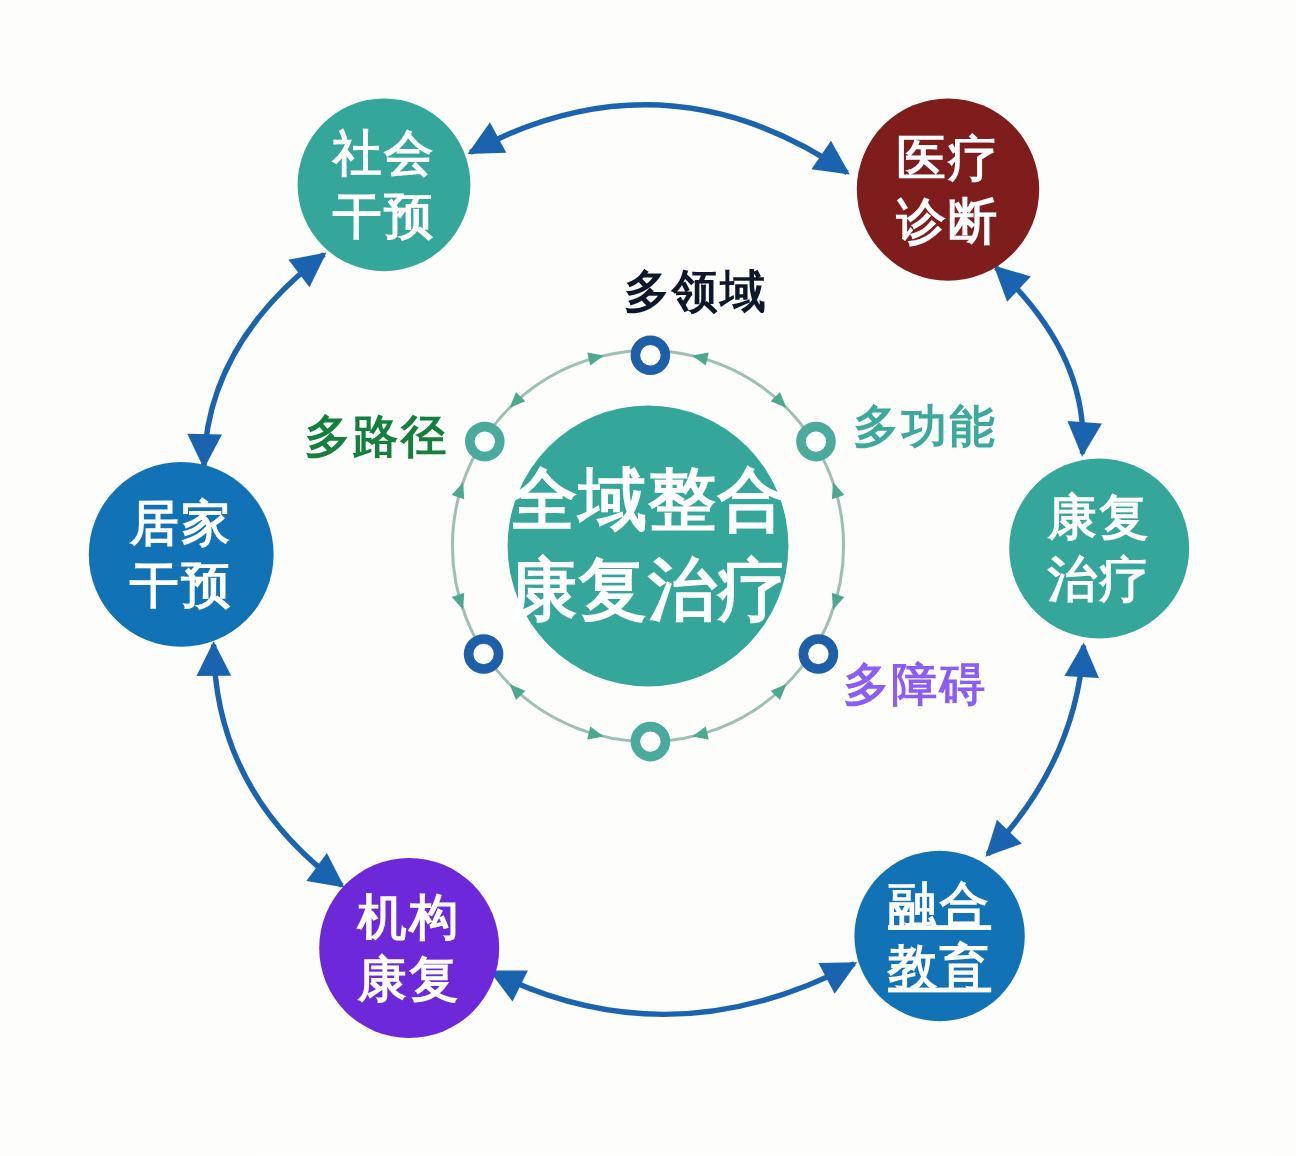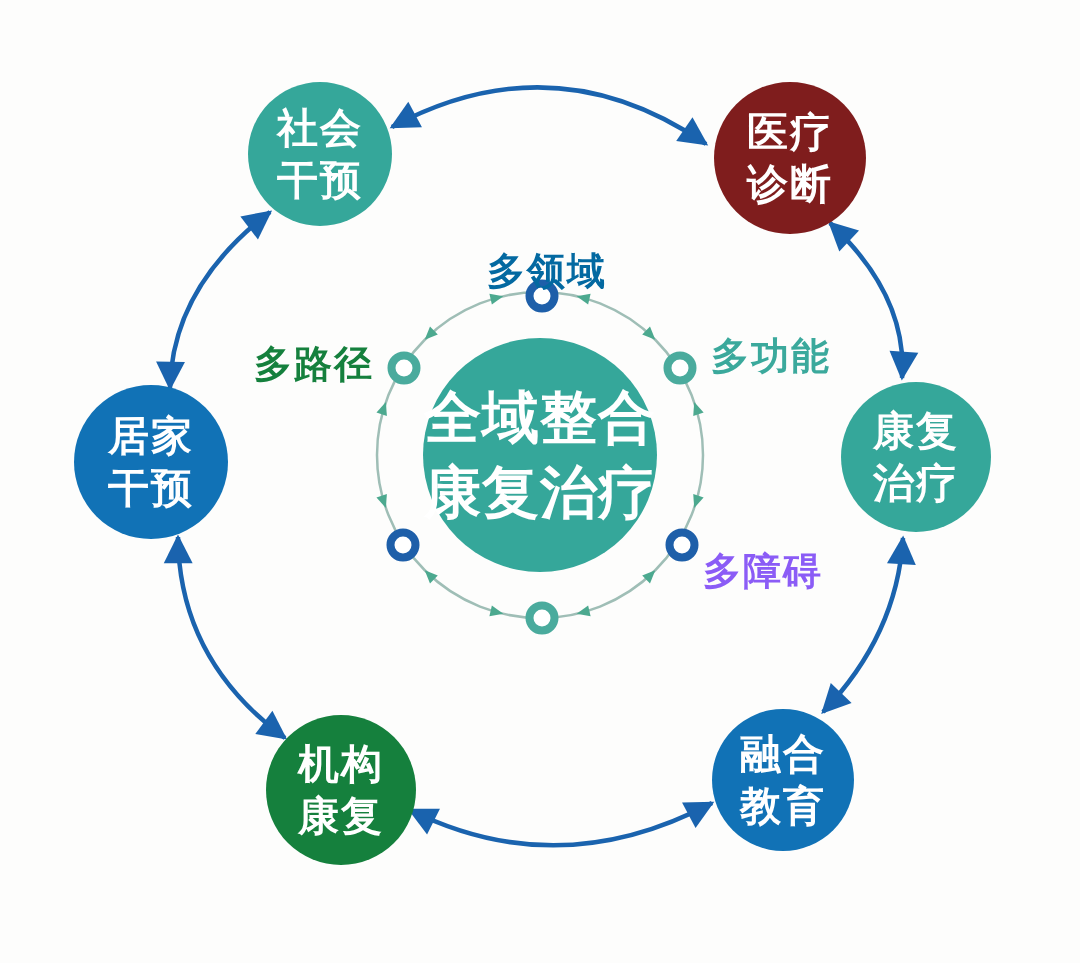--- a/index.html
+++ b/index.html
@@ -88,25 +88,25 @@
 
   <div class="bubble center-bubble" style="left: 423px; top: 338px; width: 234px; height: 234px; background-color: rgb(53, 167, 154);">全域整合
 康复治疗</div>
 
   <div class="bubble outer" style="left: 248px; top: 82px; width: 144px; height: 144px; background-color: rgb(53, 167, 154);">社会
 干预</div>
   <div class="bubble outer" style="left: 714px; top: 82px; width: 152px; height: 152px; background-color: #7f1d1d;">医疗
 诊断</div>
   <div class="bubble outer" style="left: 841px; top: 382px; width: 150px; height: 150px; background-color: rgb(53, 167, 154);">康复
 治疗</div>
-  <div class="bubble outer" style="left: 712px; top: 709px; width: 142px; height: 142px; background-color: rgb(17, 114, 182);">融合
+  <div class="bubble outer" style="left: 712px; top: 709px; width: 142px; height: 142px; background-color: rgb(17, 114, 182); text-decoration: underline;">融合
 教育</div>
-  <div class="bubble outer" style="left: 266px; top: 715px; width: 150px; height: 150px; background-color: #15803d;">机构
+  <div class="bubble outer" style="left: 266px; top: 715px; width: 150px; height: 150px; background-color: #6d28d9;">机构
 康复</div>
   <div class="bubble outer" style="left: 74px; top: 385px; width: 154px; height: 154px; background-color: rgb(17, 114, 182);">居家
 干预</div>
 
-  <span class="ring-label" style="left: 547px; top: 243px; color: #0369a1; margin-top: 28px;">多领域</span>
+  <span class="ring-label" style="left: 580px; top: 243px; color: #0f172a;">多领域</span>
   <span class="ring-label" style="left: 771px; top: 356px; color: rgb(59, 169, 156);">多功能</span>
   <span class="ring-label" style="left: 763px; top: 571px; color: #8b5cf6;">多障碍</span>
   <span class="ring-label" style="left: 314px; top: 364px; color: #15803d;">多路径</span>
 
 </div>
 
 </body></html>

